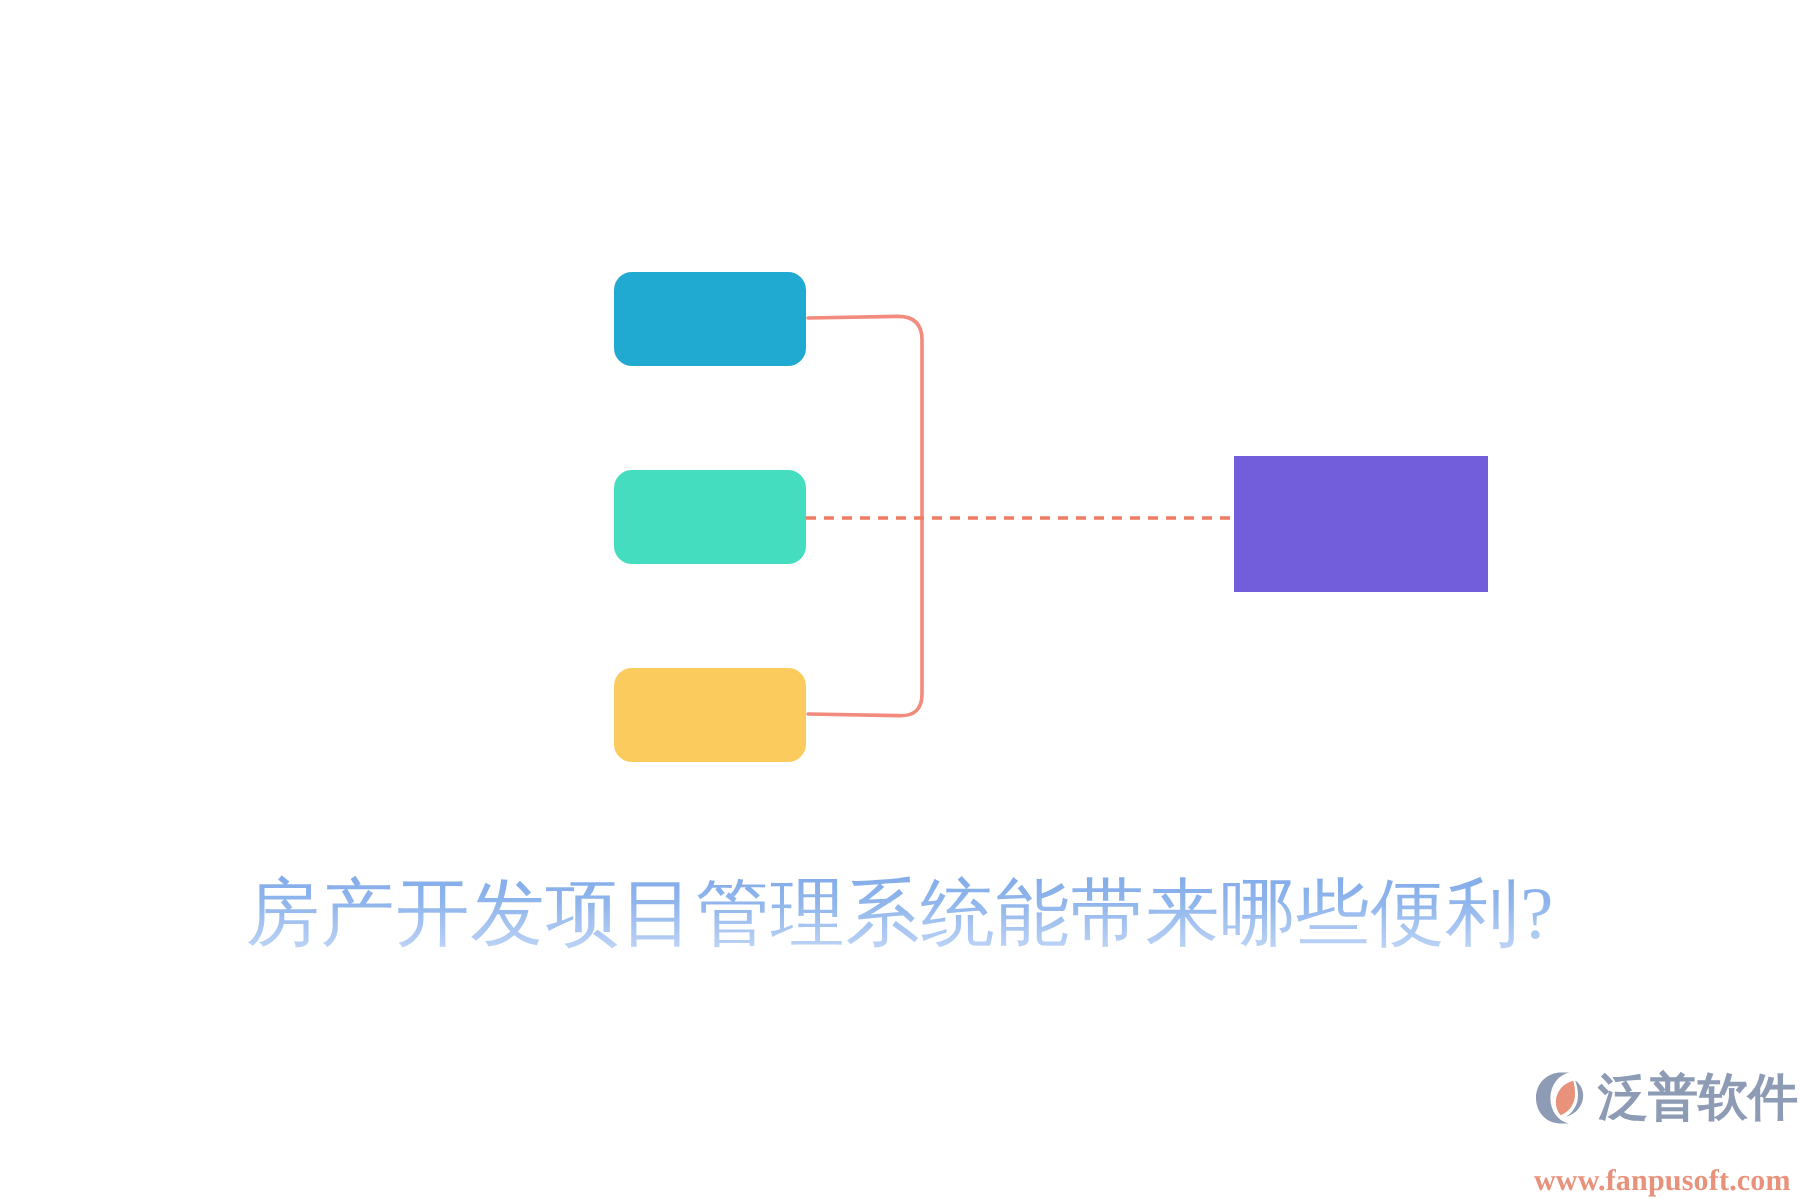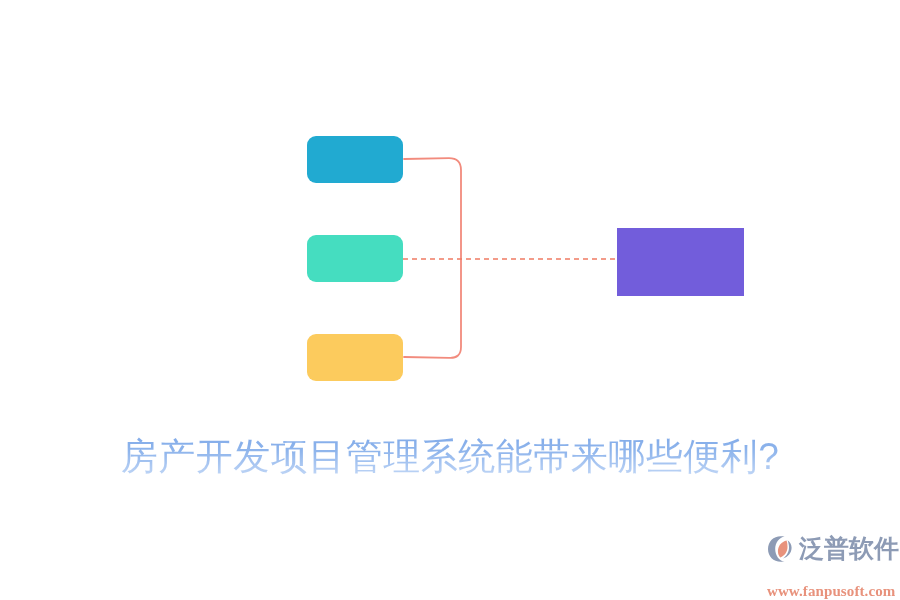--- a/index.html
+++ b/index.html
@@ -62,21 +62,21 @@
     position: absolute;
     left: 0;
     top: 422px;
     width: 900px;
     height: 70px;
     display: flex;
     align-items: center;
     justify-content: center;
   }
   .title-text {
-    font-family: Liberation Sans, sans-serif;
+    font-family: Liberation Serif, serif;
     font-size: 37px;
     letter-spacing: 0.5px;
     white-space: nowrap;
     background-image: linear-gradient(to bottom, #7ea8e8 0%, #8fb5ec 38%, #b6cff4 78%, #cfe0f8 100%);
     -webkit-background-clip: text;
     background-clip: text;
     color: #9cbcee;
     -webkit-text-fill-color: transparent;
   }
 
@@ -96,21 +96,21 @@
     align-items: center;
   }
   .wm-mark {
     position: relative;
     width: 30px;
     height: 30px;
     margin-right: 3px;
     flex: none;
   }
   .wm-brand {
-    font-family: Liberation Serif, serif;
+    font-family: Liberation Sans, sans-serif;
     font-size: 25px;
     font-weight: bold;
     color: #8d9bb5;
     line-height: 30px;
     white-space: nowrap;
   }
   .wm-url {
     position: absolute;
     left: 1px;
     top: 33px;

